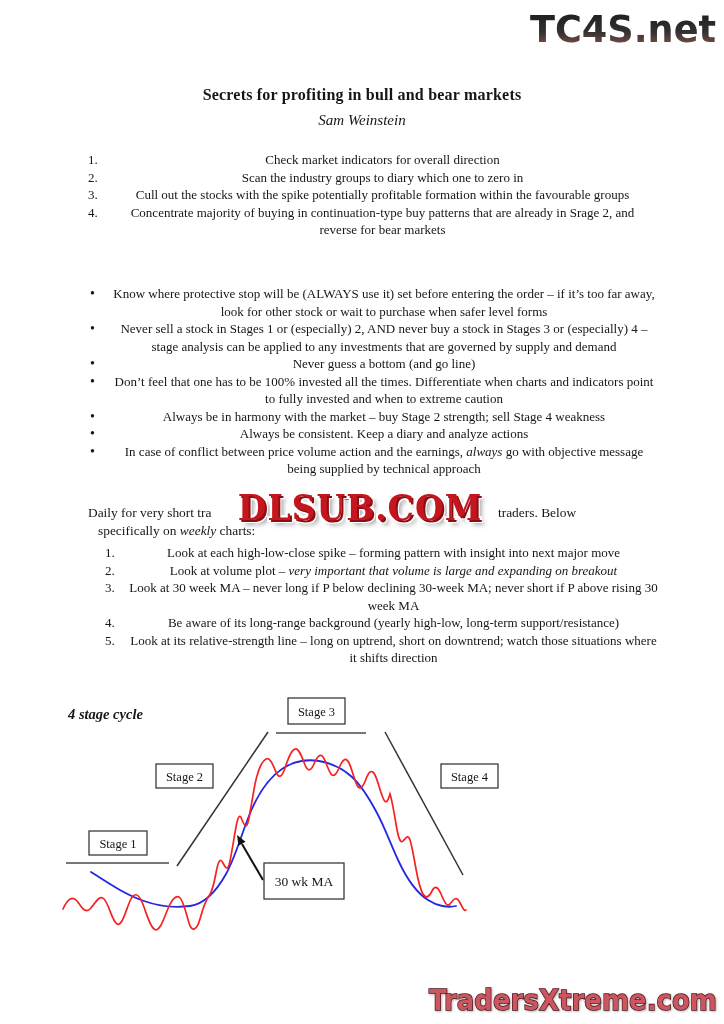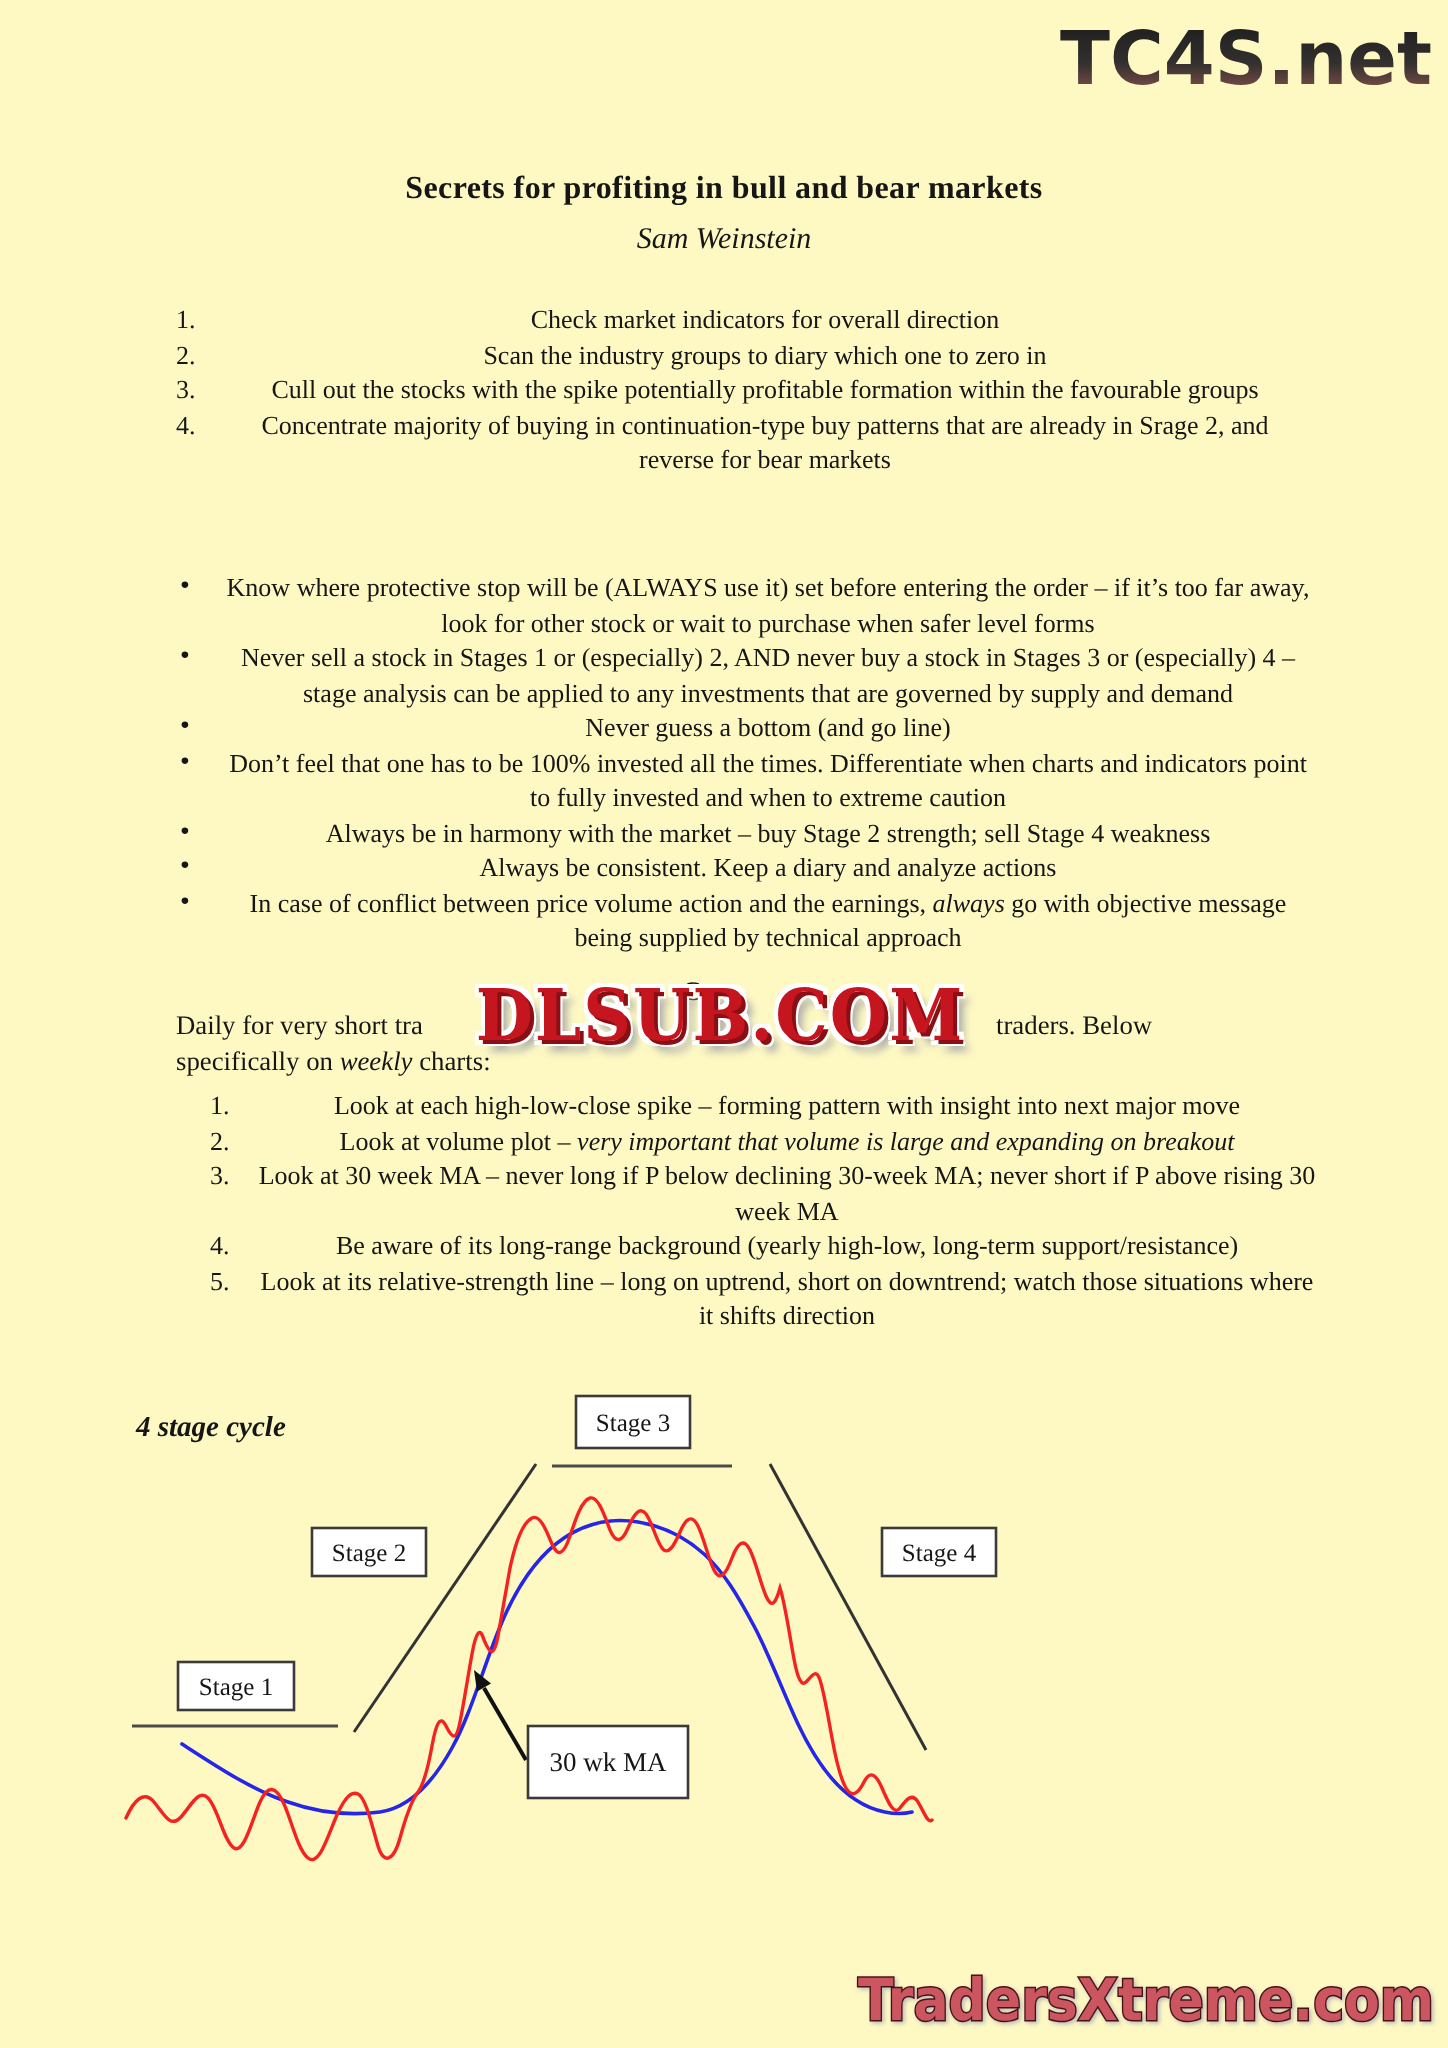--- a/index.html
+++ b/index.html
@@ -1,17 +1,17 @@
 <!DOCTYPE html>
 <html><head>
 <meta charset="utf-8">
 <style>
   html,body{margin:0;padding:0;background:#e8e8e8;}
   .page{
-    position:relative;width:724px;height:1024px;background:#fef9c3;
+    position:relative;width:724px;height:1024px;background:#ffffff;
     font-family:"Liberation Serif","DejaVu Serif",serif;color:#161616;
     overflow:hidden;margin:0 auto;
   }
   
   .tc4s-svg{position:absolute;left:527px;top:5px;}
   
   .doc-title{position:absolute;left:0;top:86px;width:724px;text-align:center;
     font-size:16px;font-weight:bold;letter-spacing:.2px;}
   .doc-author{position:absolute;left:0;top:112px;width:724px;text-align:center;
     font-style:italic;font-size:15px;}
@@ -23,21 +23,21 @@
   ul.doc-ul>li{position:relative;padding-left:22px;}
   ul.doc-ul>li::before{content:"\2022";position:absolute;left:2px;font-size:14px;}
   .steps-list{position:absolute;left:86px;top:151px;width:568px;}
   .rules-list{position:absolute;left:88px;top:285px;width:570px;}
   .weekly-list{position:absolute;left:103px;top:544px;width:556px;}
   .em{font-style:italic;}
   
   .para-frag{position:absolute;font-size:13.4px;line-height:17.5px;white-space:nowrap;}
   .frag-l1a{left:88px;top:504px;}
   .frag-l1b{left:498px;top:504px;}
-  .frag-l2{left:88px;top:522px;}
+  .frag-l2{left:98px;top:522px;}
   .heading-frag{left:341px;top:487px;z-index:1;font-weight:bold;}
   
   .watermark{
     position:absolute;left:213px;top:482px;width:294px;height:50px;z-index:5;
     display:flex;align-items:center;justify-content:center;
     font-family:"DejaVu Serif","Liberation Serif",serif;
     font-weight:bold;font-size:33px;letter-spacing:1px;color:#c5161f;
     text-shadow:
       2px 2px 0 #8a0f15,
       -2px 0 0 #ffffff, 2.5px 0 0 #ffffff, 0 -2px 0 #ffffff, 0 2.5px 0 #ffffff,

